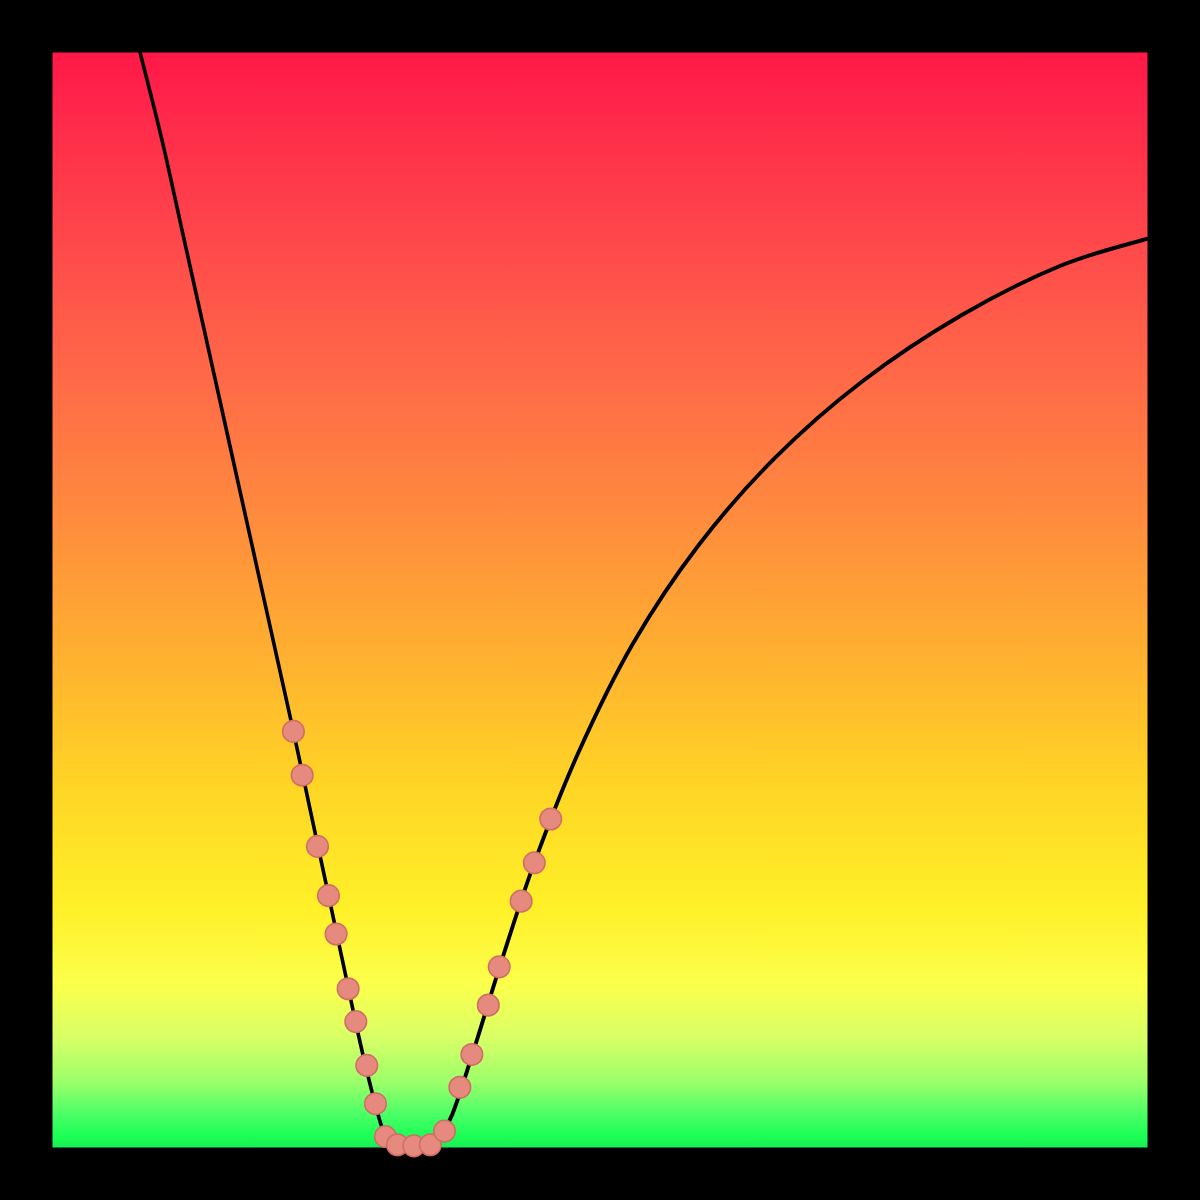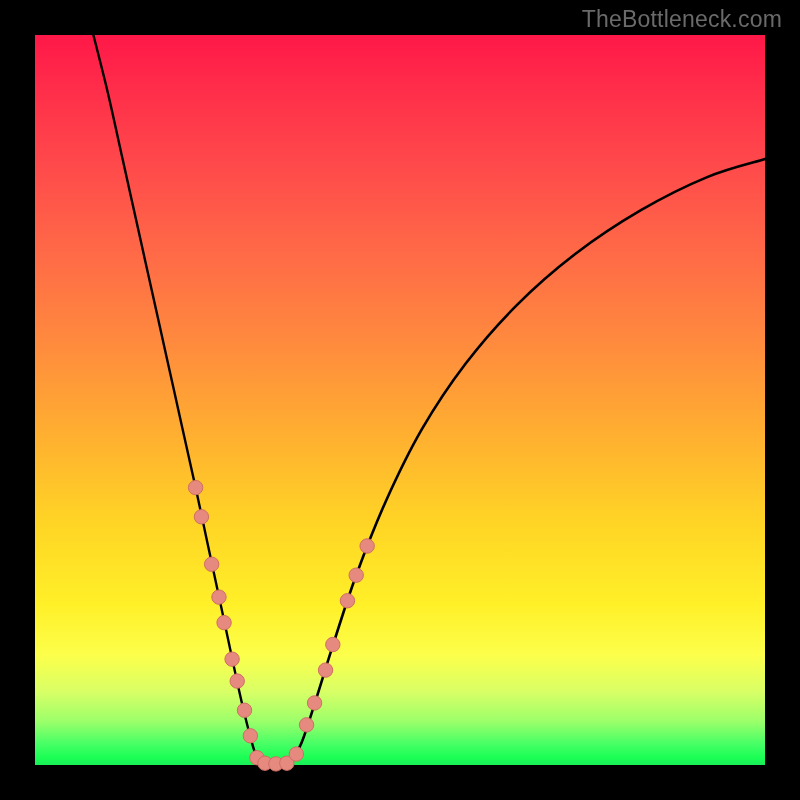--- a/index.html
+++ b/index.html
@@ -59,21 +59,20 @@
     top: 0;
     width: 100%;
     height: 100%;
     overflow: visible;
   }
 </style>
 </head>
 <body>
 
 <div class="outer">
-  <div class="watermark">TheBottleneck.com</div>
   <div class="plot-area">
     <svg class="curves" viewBox="0 0 730 730" preserveAspectRatio="none">
       <g id="curve-group">
           <path d="M 58.4 0 C 61.028 10.511999999999995, 67.744 36.06199999999997, 73 58.39999999999998 C 78.256 80.73799999999999, 82.344 100.44800000000004, 87.6 124.10000000000002 C 92.856 147.752, 96.944 166.14799999999997, 102.2 189.79999999999995 C 107.456 213.45199999999994, 111.544 231.84799999999998, 116.8 255.5 C 122.056 279.152, 126.144 297.548, 131.4 321.2 C 136.656 344.852, 140.744 363.24800000000005, 146 386.90000000000003 C 151.256 410.552, 156.001 431.576, 160.6 452.6 C 165.19899999999998 473.624, 167.60799999999998 485.304, 171.54999999999998 503.7 C 175.492 522.096, 178.558 536.404, 182.5 554.8 C 186.442 573.1959999999999, 189.508 587.504, 193.45000000000002 605.9 C 197.39200000000002 624.2959999999999, 200.8522 641.232, 204.4 657 C 207.9478 672.768, 210.2692 682.331, 213.16 693.5 C 216.05079999999998 704.669, 218.09479999999996 712.8742, 220.45999999999998 719.05 C 222.8252 725.2257999999999, 225.24880000000002 726.2331999999999, 226.3 727.81" fill="none" stroke="#000000" stroke-width="2.4" stroke-linecap="round"></path>
           <path d="M 226.3 727.81 C 227.614 728.0727999999999, 230.972 729.0072, 233.6 729.27 C 236.22799999999998 729.5328, 238.272 729.27, 240.9 729.27 C 243.52800000000002 729.27, 245.57200000000003 729.5328, 248.20000000000002 729.27 C 250.828 729.0072, 254.18599999999998 728.0727999999999, 255.49999999999997 727.81" fill="none" stroke="#000000" stroke-width="2.4" stroke-linecap="round"></path>
           <path d="M 255.49999999999997 727.81 C 257.47099999999995 724.2622, 261.851 719.5318, 266.45 708.1 C 271.049 696.6682000000001, 275.137 682.6959999999999, 281.05 664.3 C 286.963 645.904, 292.073 628.2379999999999, 299.29999999999995 605.9 C 306.52699999999993 583.562, 312.002 565.166, 321.2 540.2 C 330.39799999999997 515.234, 338.57399999999996 493.48, 350.4 467.2 C 362.226 440.91999999999996, 372.446 419.166, 386.90000000000003 394.2 C 401.35400000000004 369.234, 413.618 350.83799999999997, 430.7 328.49999999999994 C 447.782 306.1619999999999, 462.09000000000003 289.81, 481.8 270.1 C 501.51 250.39000000000004, 517.8620000000001 236.08200000000005, 540.2 219.00000000000006 C 562.538 201.91800000000006, 582.2479999999999 188.99700000000007, 605.9 175.20000000000005 C 629.552 161.40300000000002, 649.2620000000001 151.54799999999992, 671.6 142.3499999999999 C 693.938 133.1519999999999, 719.488 127.385, 730 124.10000000000002" fill="none" stroke="#000000" stroke-width="2.6" stroke-linecap="round"></path>
         </g>
       <g id="marker-group">
           <circle cx="160.6" cy="452.6" r="7.2" fill="#e68a80" stroke="#cf6e63" stroke-width="1"></circle>
           <circle cx="166.44" cy="481.79999999999995" r="7.2" fill="#e68a80" stroke="#cf6e63" stroke-width="1"></circle>

